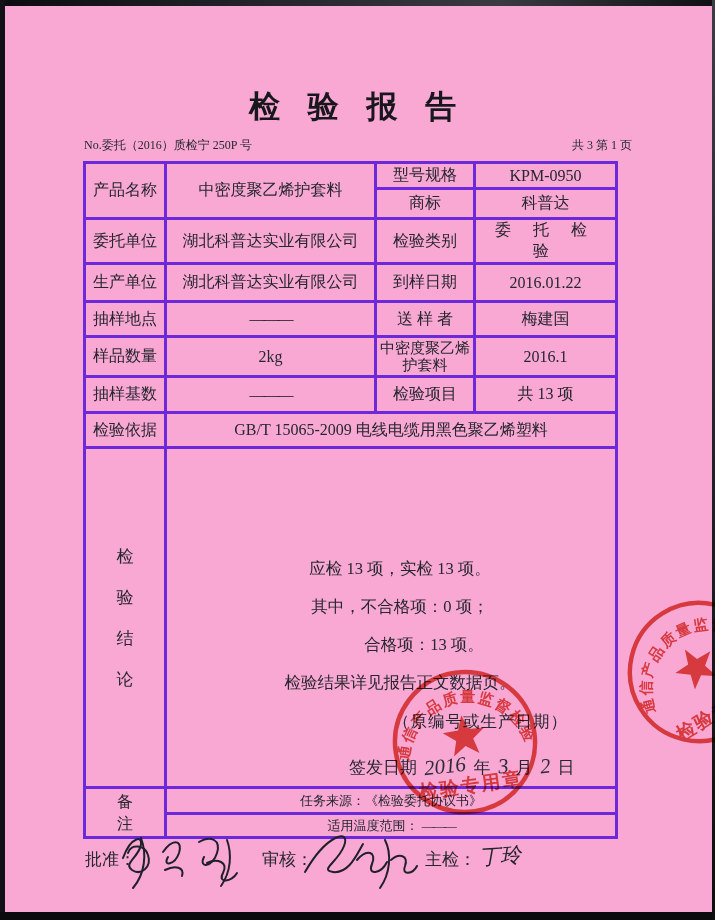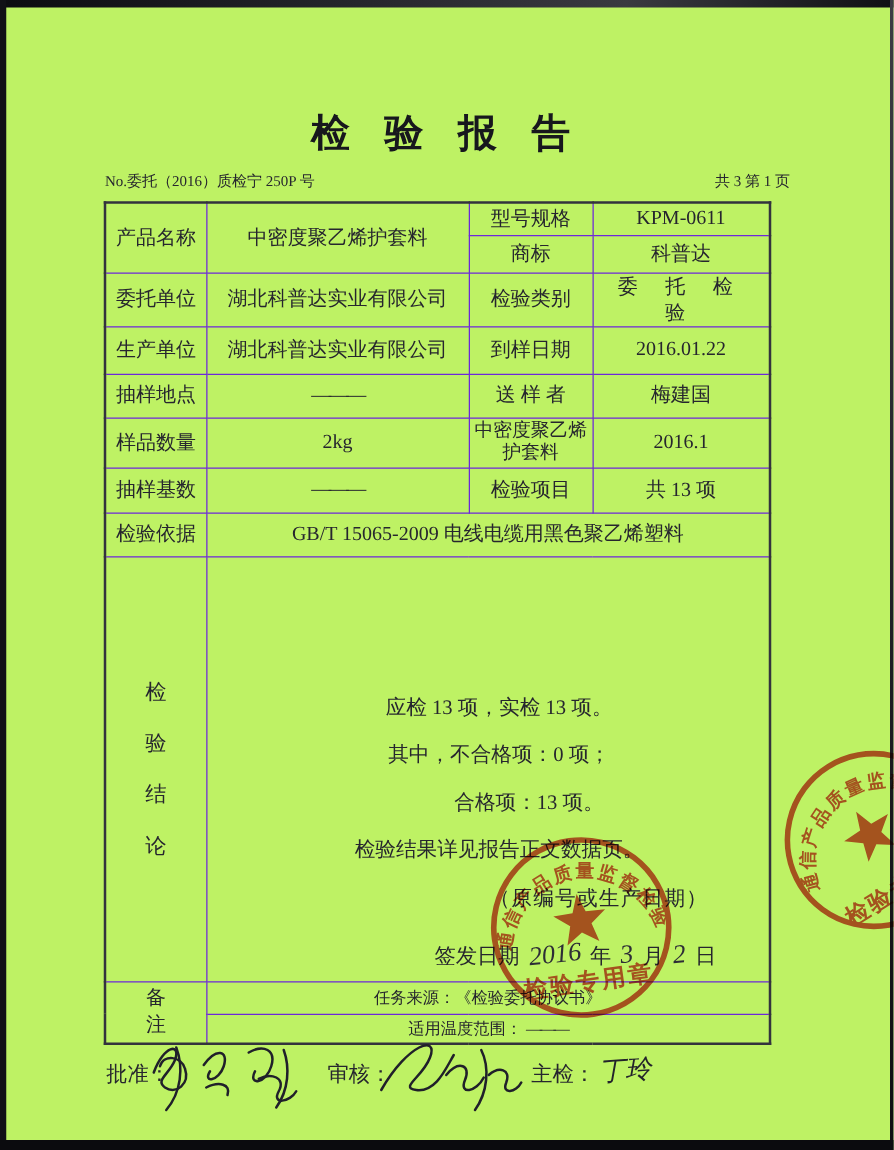--- a/index.html
+++ b/index.html
@@ -1,33 +1,33 @@
 <!DOCTYPE html>
 <html><head>
 <meta charset="utf-8">
 <style>
   html,body{margin:0;padding:0;}
   body{width:715px;height:920px;background:#d9d9de;}
   .page{
-    position:relative;width:715px;height:920px;background:#bef264;overflow:hidden;
+    position:relative;width:715px;height:920px;background:#f9a8d4;overflow:hidden;
     font-family:"Liberation Serif","DejaVu Serif",serif;color:#26262e;
   }
   
   .edge-top{position:absolute;left:0;top:0;width:715px;height:6px;background:linear-gradient(90deg,#0c0c10 0%,#26262c 40%,#3a3a40 70%,#101014 100%);}
   .edge-left{position:absolute;left:0;top:0;width:5px;height:920px;background:#111116;}
   .edge-bottom{position:absolute;left:0;bottom:0;width:715px;height:8px;background:#0b0b0e;}
   .edge-right{position:absolute;right:0;top:0;width:3px;height:920px;background:linear-gradient(#3c3c44,#1c1c22 60%,#0e0e12);}
 
   .title{position:absolute;left:0;top:86px;width:715px;text-align:center;
     font-size:31px;font-weight:bold;letter-spacing:10px;color:#17171d;}
   .subheader{position:absolute;left:84px;top:137px;width:548px;display:flex;justify-content:space-between;font-size:12px;}
 
   table.report{position:absolute;left:83px;top:161px;width:532px;border-collapse:collapse;table-layout:fixed;
     border:2px solid #33333d;font-size:16px;}
-  table.report td{border:1px solid #6d28d9;text-align:center;padding:0 2px;vertical-align:middle;overflow:hidden;}
+  table.report td{border:3px solid #6d28d9;text-align:center;padding:0 2px;vertical-align:middle;overflow:hidden;}
   td.lab{font-size:16px;}
   td.val{font-size:16px;}
   .bold-sp{font-weight:normal;letter-spacing:9px;}
   td.basis-val{text-align:left;padding-left:3px;font-size:16px;}
   td.wrap-lab{padding:0 6px;font-size:15px;line-height:17px;}
 
   td.concl-lab{vertical-align:middle;}
   .vstack{display:flex;flex-direction:column;align-items:center;justify-content:center;gap:18px;font-size:17px;}
   .vstack span{display:block;}
 
@@ -70,21 +70,21 @@
         <col style="width:81px">
         <col style="width:210px">
         <col style="width:99px">
         <col style="width:142px">
       </colgroup>
     <tbody>
         <tr style="height:26px">
       <td rowspan="2" class="lab">产品名称</td>
       <td rowspan="2" class="val">中密度聚乙烯护套料</td>
       <td class="lab">型号规格</td>
-      <td class="val">KPM-0611</td>
+      <td class="val">KPM-0950</td>
     </tr>
     <tr style="height:30px">
       <td class="lab">商标</td>
       <td class="val">科普达</td>
     </tr>
     <tr style="height:31px">
       <td class="lab">委托单位</td>
       <td class="val">湖北科普达实业有限公司</td>
       <td class="lab">检验类别</td>
       <td class="val bold-sp">委 托 检 验</td>

